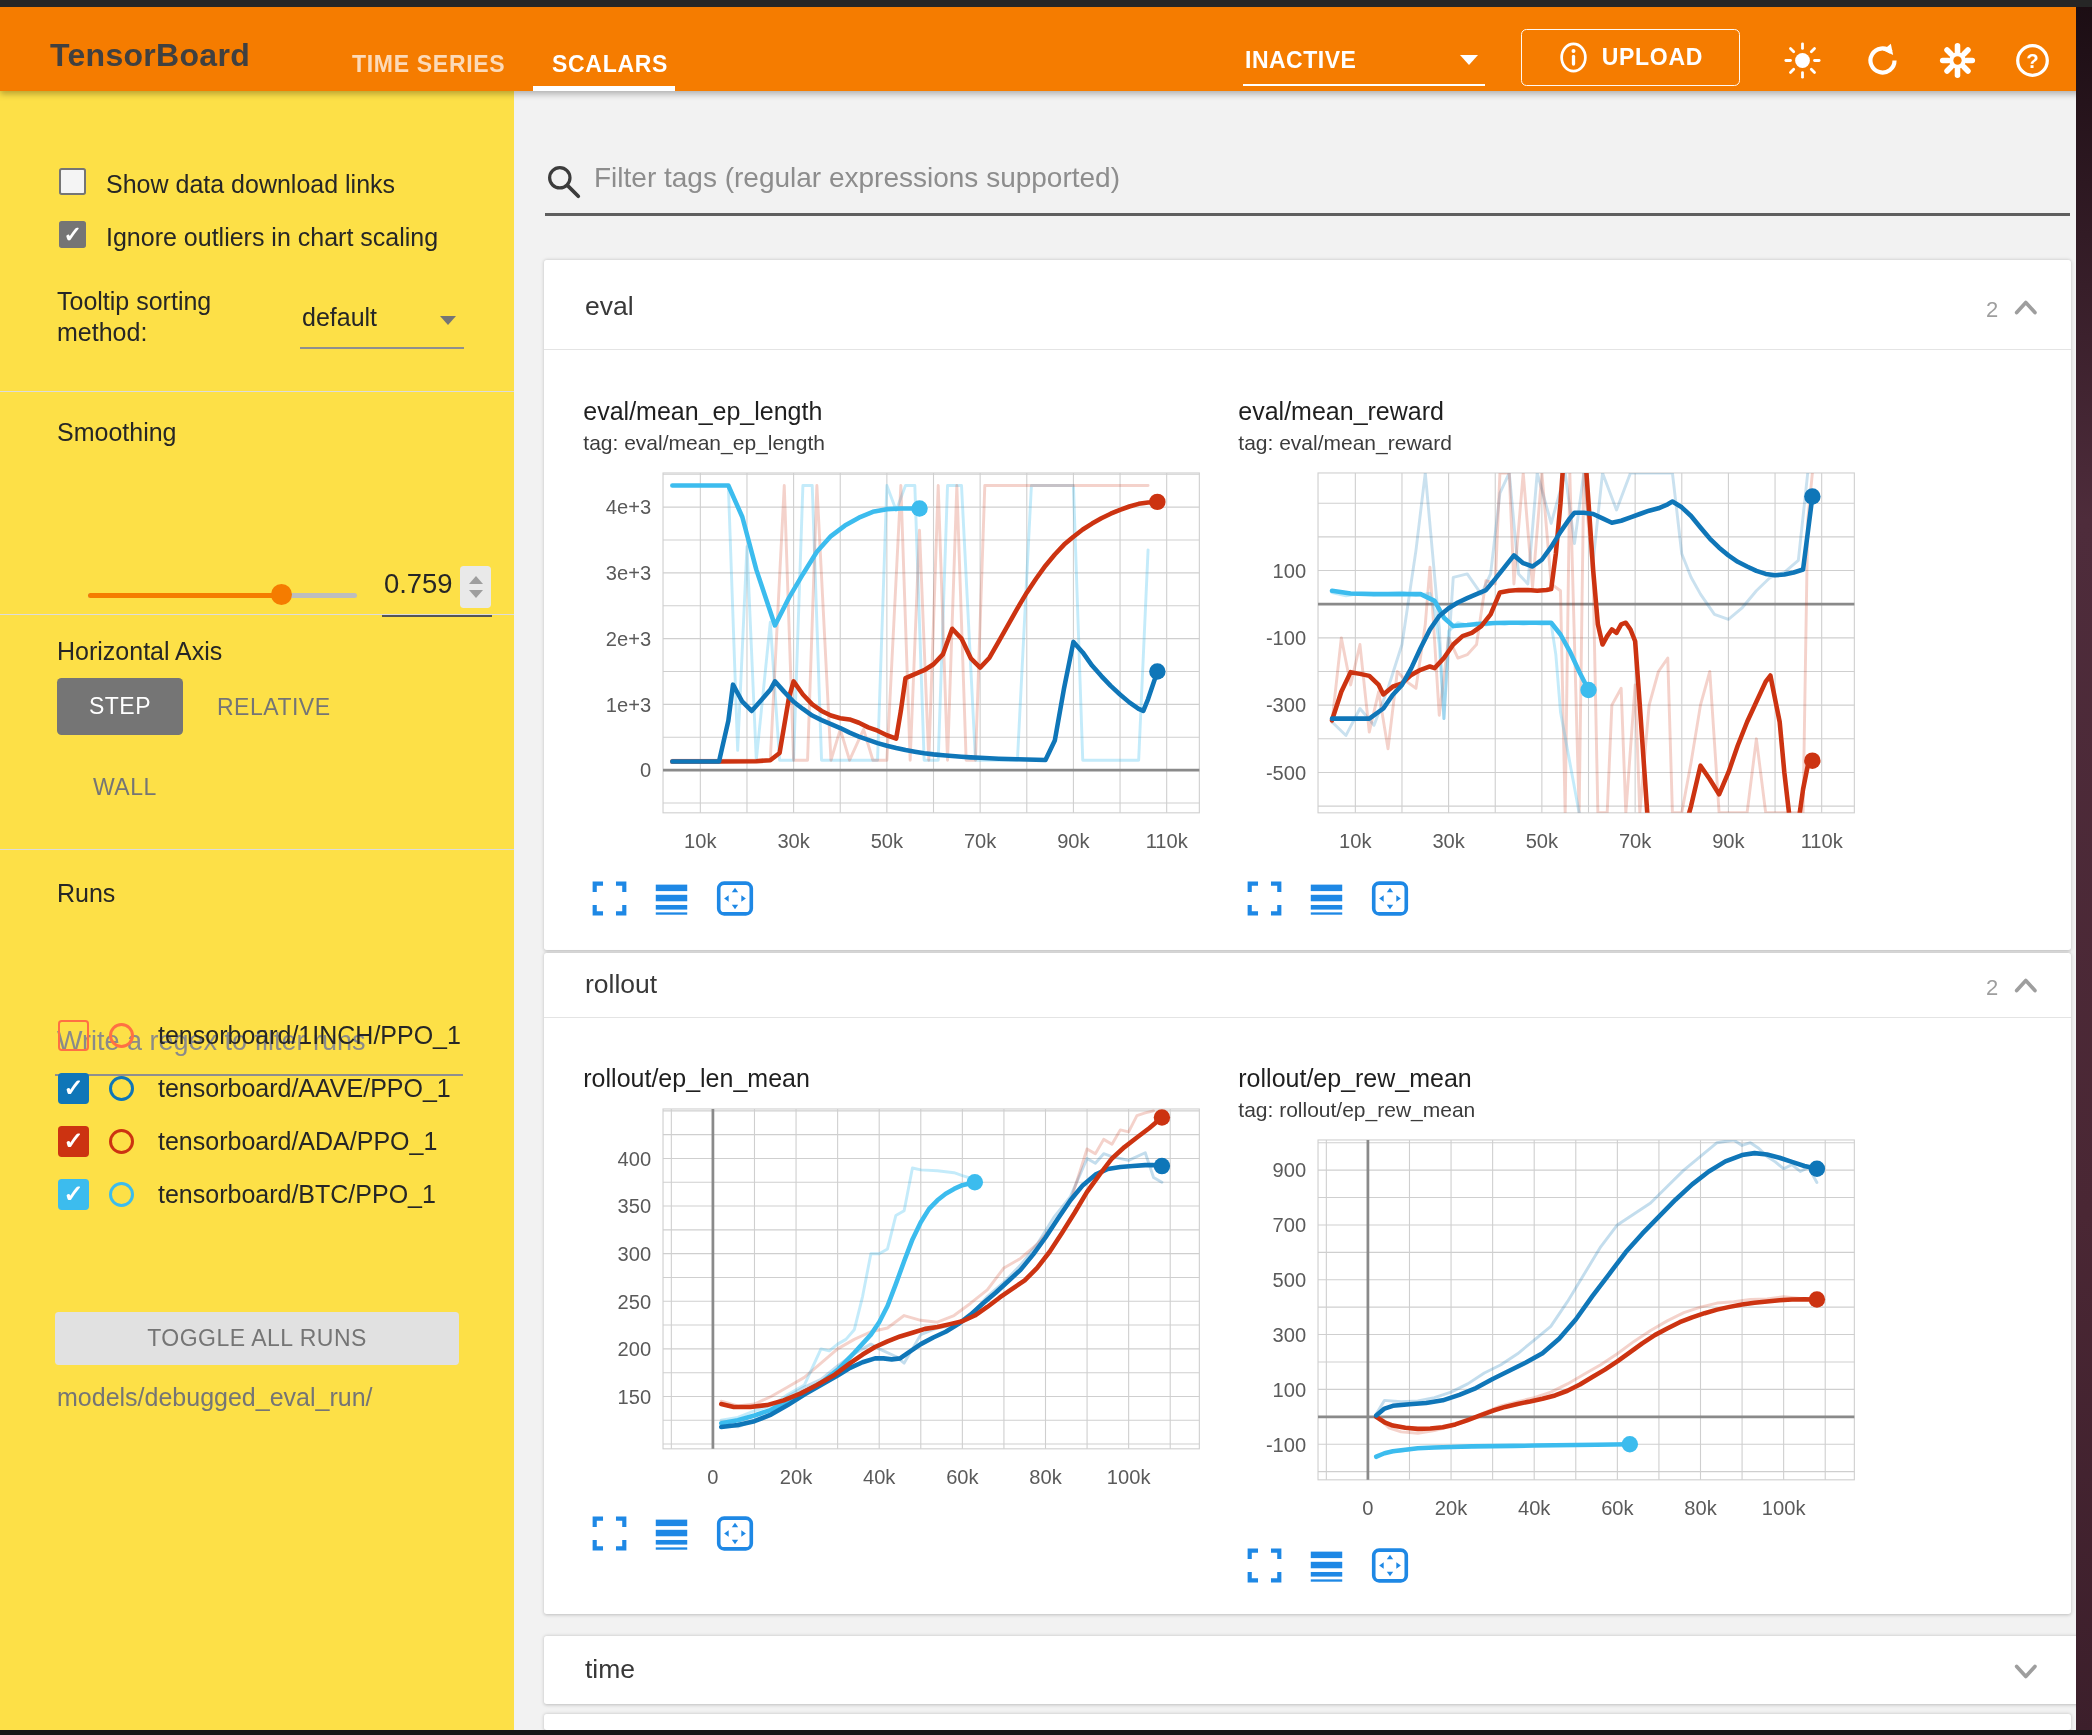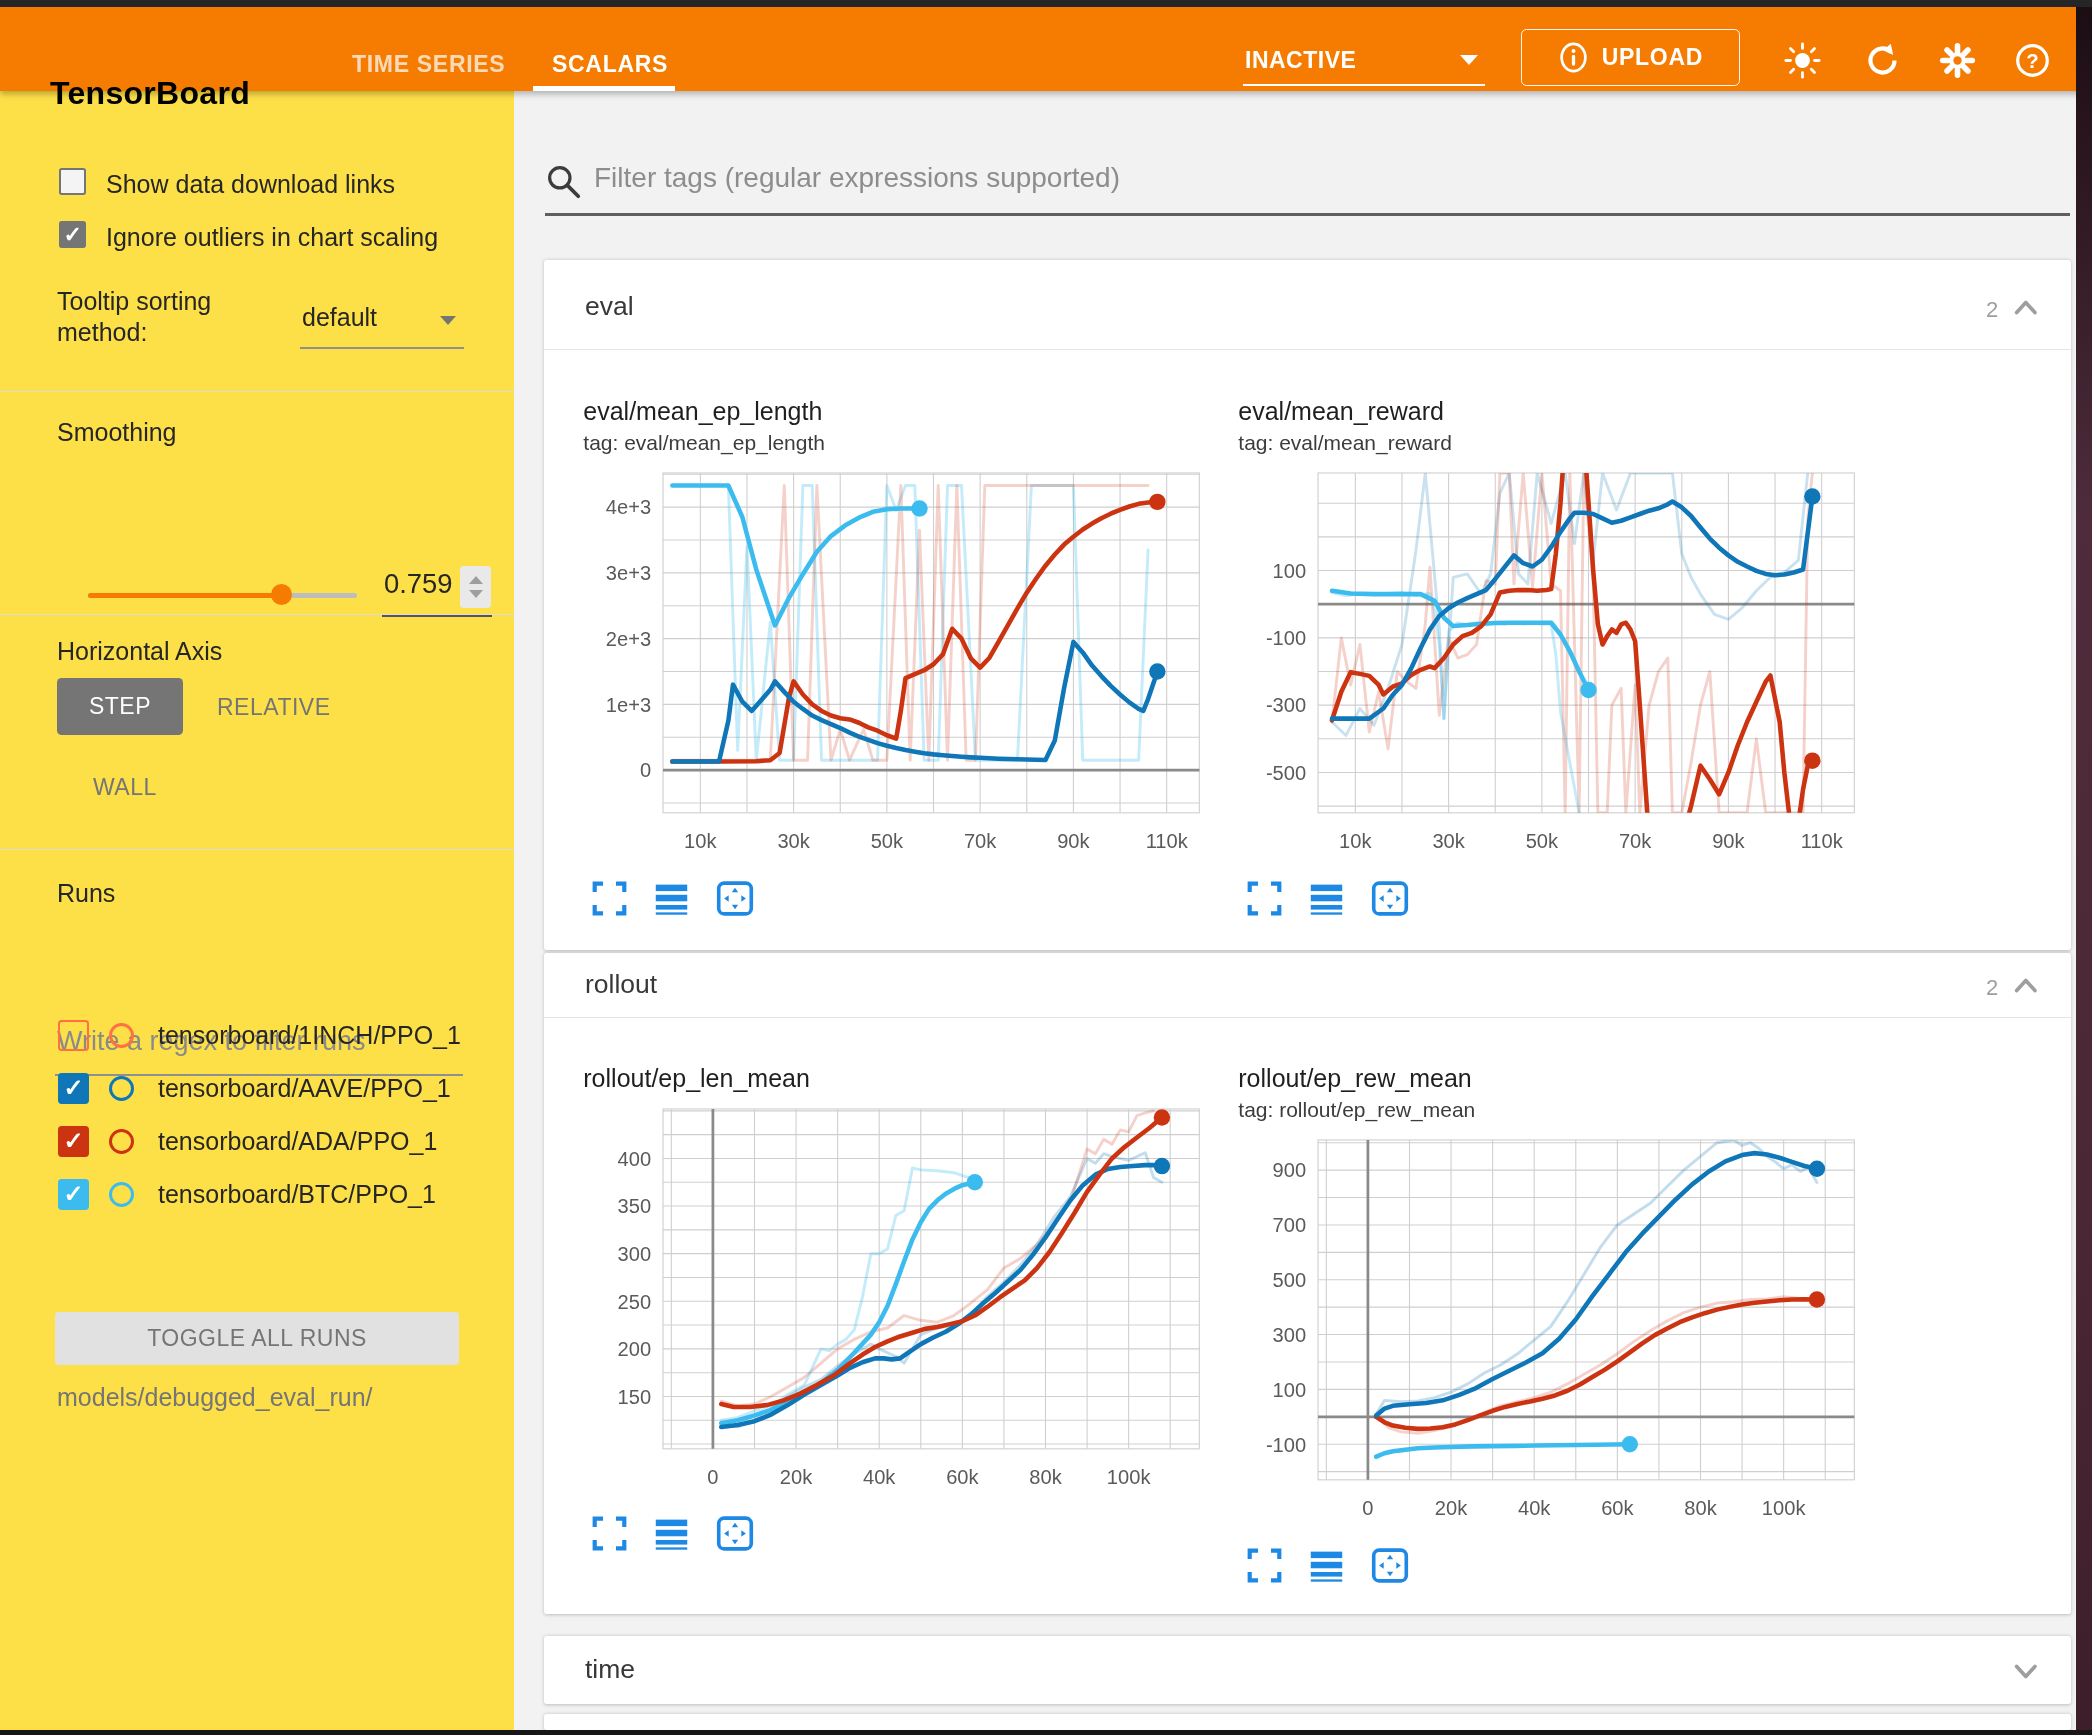--- a/index.html
+++ b/index.html
@@ -7,21 +7,21 @@
   #app{position:relative;width:2092px;height:1735px;overflow:hidden;background:#f2f2f2;}
   .abs{position:absolute;}
   
   #top-strip{left:0;top:0;width:2092px;height:7.3px;background:#262626;z-index:60;}
   #right-strip{left:2076px;top:0;width:16.4px;height:1735px;z-index:55;
     background:linear-gradient(180deg,#1b0d13 0%,#4e2c3b 30%,#4a2734 70%,#3c1f2b 100%);}
   #bottom-strip{left:0;top:1730px;width:2092px;height:5.5px;background:#161616;z-index:56;}
   
   #header{left:0;top:7.3px;width:2092px;height:84px;background:#f57c00;z-index:40;
     box-shadow:0 2.7px 6.4px rgba(0,0,0,.28);}
-  #brand{left:50px;top:30px;color:#000000;font-size:32px;font-weight:bold;letter-spacing:0.3px;margin-top:38px;}
+  #brand{left:50px;top:30px;color:#404040;font-size:32px;font-weight:bold;letter-spacing:0.3px;}
   .tab{top:44px;font-size:23px;font-weight:bold;letter-spacing:0.7px;color:rgba(255,255,255,.72);cursor:pointer;}
   #tab-time-series{left:352px;}
   #tab-scalars{left:546px;color:#fff;margin-left:6px;}
   #tab-underline{left:533px;top:79px;width:142px;height:4.6px;background:#fff;}
   #status-dd{left:1245px;top:40px;color:#fff;font-size:23px;font-weight:bold;letter-spacing:0.5px;}
   #status-underline{left:1243px;top:77px;width:242px;height:1.8px;background:#fff;}
   .caret-down-white{width:0;height:0;border-left:9.1px solid transparent;border-right:9.1px solid transparent;border-top:10px solid #fff;}
   #status-caret{left:1460px;top:48px;}
   #upload-btn{left:1521px;top:22px;width:217px;height:55px;border:1.8px solid rgba(255,255,255,.95);
     border-radius:5.5px;display:flex;align-items:center;justify-content:center;gap:12.8px;color:#fff;
@@ -61,21 +61,21 @@
   #toggle-all{left:55px;top:1221px;width:404px;height:53px;background:#e1e1e1;border-radius:3.7px;
     color:#757575;font-size:23px;letter-spacing:0.5px;display:flex;align-items:center;justify-content:center;cursor:pointer;}
   #runs-root{left:57px;top:1292px;font-size:25px;color:#757575;}
   
   #filter-input{left:592px;top:161px;width:1416px;font-size:28px;color:#616161;}
   #filter-input::placeholder{color:#8d8d8d;opacity:1;}
   #filter-underline{left:545px;top:213px;width:1525px;height:2.7px;background:#5f5f5f;}
   .card{left:544px;width:1527px;background:#fff;border-radius:2.7px;box-shadow:0 0.9px 3.7px rgba(0,0,0,.22);}
   #card-eval{top:242px;height:690px;margin-top:18px;}
   #card-rollout{top:953px;height:661px;}
-  #card-time{top:1636px;height:68px;}
+  #card-time{top:1636px;height:68px;padding-left:17px;}
   #card-sliver{top:1714px;height:15.5px;}
   .card-title{left:41px;font-size:26.5px;color:#383838;}
   .card-count{font-size:22px;color:#9e9e9e;}
   .chart{position:absolute;width:640px;}
   .chart-title{font-size:25px;color:#1f1f1f;margin:0 0 4.6px 7.3px;}
   .chart-tag{font-size:21px;color:#3c3c3c;margin:0 0 7.3px 7.3px;}
   .chart-toolbar{display:flex;gap:25.6px;margin:12.8px 0 0 14.6px;}
   .tool{cursor:pointer;}
   svg text.tick{font-family:"Liberation Sans",sans-serif;font-size:22px;fill:#5a5a5a;}
   svg line.grid{stroke:#cfcfcf;stroke-width:1.2;}

